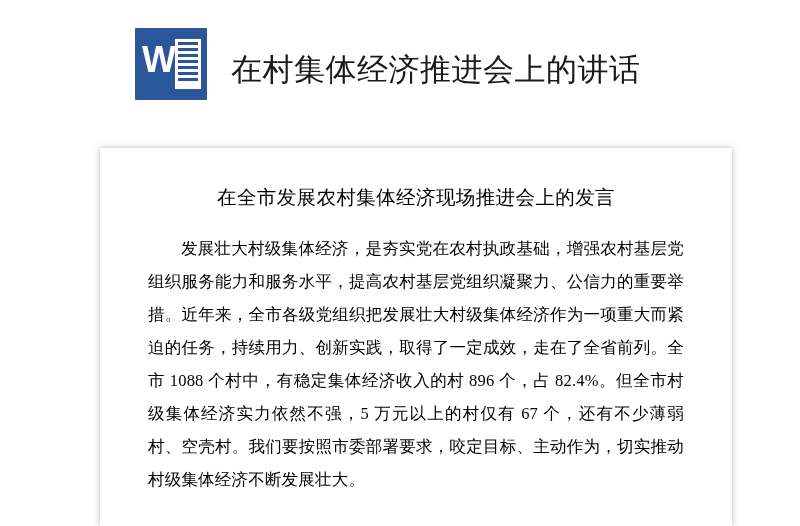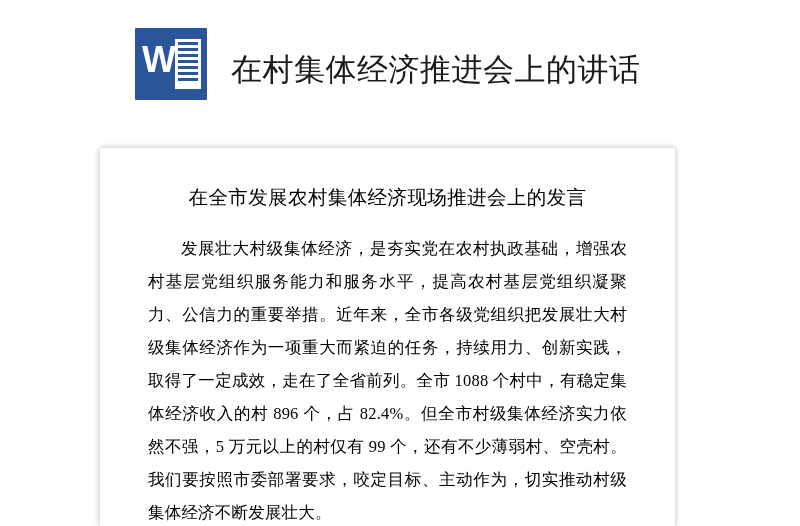--- a/index.html
+++ b/index.html
@@ -69,21 +69,21 @@
     color: #1a1a1a;
     font-weight: normal;
     max-width: 430px;
     letter-spacing: 0.5px;
   }
   
   .sheet {
     position: absolute;
     left: 100px;
     top: 148px;
-    width: 575px;
+    width: 632px;
     height: 378px;
     background: #ffffff;
     box-shadow: 0 0 6px rgba(0,0,0,0.28);
     box-sizing: border-box;
     padding: 36px 48px 0 48px;
     overflow: hidden;
   }
   .sheet-title {
     text-align: center;
     font-family: "Liberation Serif", serif;
@@ -122,16 +122,16 @@
           <i></i>
           <i></i>
           <i></i>
       </span>
     </div>
     <h1 class="doc-title">在村集体经济推进会上的讲话</h1>
   </div>
 
   <div class="sheet">
     <div class="sheet-title">在全市发展农村集体经济现场推进会上的发言</div>
-    <p class="sheet-para">发展壮大村级集体经济，是夯实党在农村执政基础，增强农村基层党组织服务能力和服务水平，提高农村基层党组织凝聚力、公信力的重要举措。近年来，全市各级党组织把发展壮大村级集体经济作为一项重大而紧迫的任务，持续用力、创新实践，取得了一定成效，走在了全省前列。全市 1088 个村中，有稳定集体经济收入的村 896 个，占 82.4%。但全市村级集体经济实力依然不强，5 万元以上的村仅有 99 个，还有不少薄弱村、空壳村。我们要按照市委部署要求，咬定目标、主动作为，切实推动村级集体经济不断发展壮大。</p>
+    <p class="sheet-para">发展壮大村级集体经济，是夯实党在农村执政基础，增强农村基层党组织服务能力和服务水平，提高农村基层党组织凝聚力、公信力的重要举措。近年来，全市各级党组织把发展壮大村级集体经济作为一项重大而紧迫的任务，持续用力、创新实践，取得了一定成效，走在了全省前列。全市 1088 个村中，有稳定集体经济收入的村 896 个，占 82.4%。但全市村级集体经济实力依然不强，5 万元以上的村仅有 67 个，还有不少薄弱村、空壳村。我们要按照市委部署要求，咬定目标、主动作为，切实推动村级集体经济不断发展壮大。</p>
   </div>
 
 </div>
 
 </body></html>

